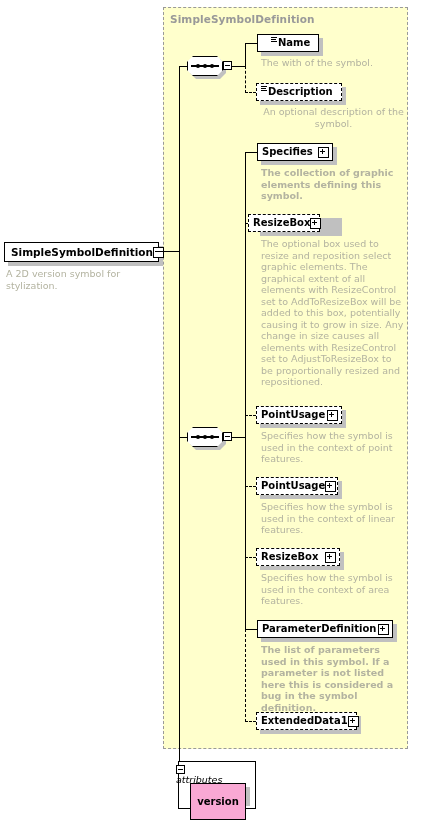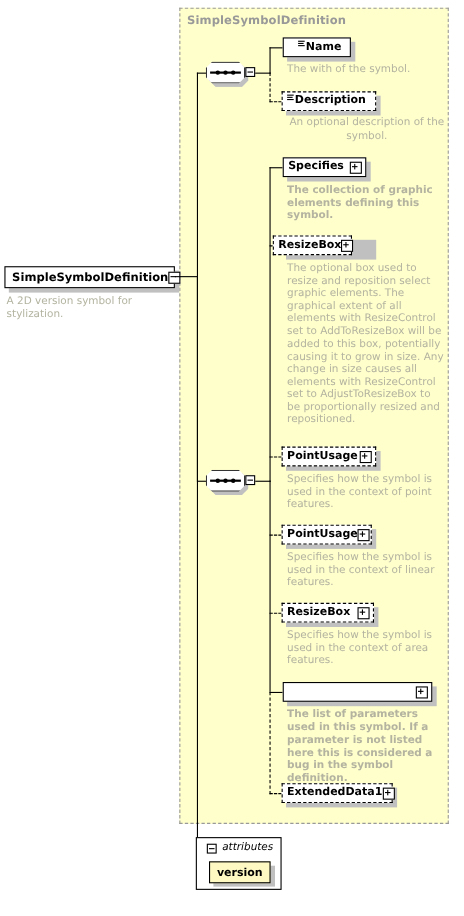--- a/index.html
+++ b/index.html
@@ -109,35 +109,35 @@
   #root-box .lbl{font-size:10.5px;font-weight:bold;}
   #root-shadow{left:8px;top:246px;width:155px;height:20px;}
   #root-doc{left:6px;top:268px;width:165px;}
 
   
   #attr-box{
     position:absolute;left:178px;top:761px;width:78px;height:48px;
     background:#fff;border:1px solid #000;box-sizing:border-box;
   }
   #attr-hdr{
-    position:absolute;left:188px;top:765px;display:flex;align-items:flex-end;
+    position:absolute;left:176px;top:765px;display:flex;align-items:flex-start;flex-direction:column;
   }
   #attr-hdr .actrl{
     width:9px;height:9px;border:1px solid #000;background:#fff;position:relative;
     box-sizing:border-box;margin-right:5px;
   }
   #attr-hdr .actrl::before{
     content:"";position:absolute;left:1px;top:3px;width:5px;height:1px;background:#000;
   }
   #attr-hdr .alabel{
     font-size:9.5px;font-style:italic;color:#000;
   }
   #version-box{
-    position:absolute;left:190px;top:783px;width:56px;height:20px;
-    background:#fef9c3;border:1px solid #000;box-sizing:border-box;
+    position:absolute;left:190px;top:783px;width:56px;height:37px;
+    background:#f9a8d4;border:1px solid #000;box-sizing:border-box;
     display:flex;align-items:center;justify-content:center;
   }
   #version-box .lbl{font-size:10px;font-weight:bold;}
   #version-shadow{left:194px;top:787px;width:56px;height:19px;}
 </style>
 </head>
 <body>
 
 <div id="ct-panel"></div>
 <div id="ct-title">SimpleSymbolDefinition</div>
@@ -248,20 +248,21 @@
 <div class="shadow" style="left:260px;top:552px;width:84px;height:18px;"></div>
 <div class="node dashed" style="left:256px;top:548px;width:84px;">
   <span class="lbl">ResizeBox</span>
   <span class="ctrl plus" style="margin-left:auto;"></span>
 </div>
 <div class="doc" style="left:261px;top:572px;width:144px;">Specifies how the symbol is used in the context of area features.</div>
 
 <div class="ln lnh" style="left:245px;top:629px;width:12px;"></div>
 <div class="shadow" style="left:261px;top:624px;width:136px;height:18px;"></div>
 <div class="node" style="left:257px;top:620px;width:136px;">
+  <span class="lbl">ParameterDefinition</span>
   <span class="ctrl plus" style="margin-left:auto;"></span>
 </div>
 <div class="doc" style="left:261px;top:644px;width:144px;font-weight:bold;">The list of parameters used in this symbol.  If a parameter is not listed here this is considered a bug in the symbol definition.</div>
 
 <div class="dln dlnh" style="left:245px;top:721px;width:11px;"></div>
 <div class="shadow" style="left:260px;top:716px;width:101px;height:18px;"></div>
 <div class="node dashed" style="left:256px;top:712px;width:101px;">
   <span class="lbl">ExtendedData1</span>
   <span class="ctrl plus" style="margin-left:auto;"></span>
 </div>

